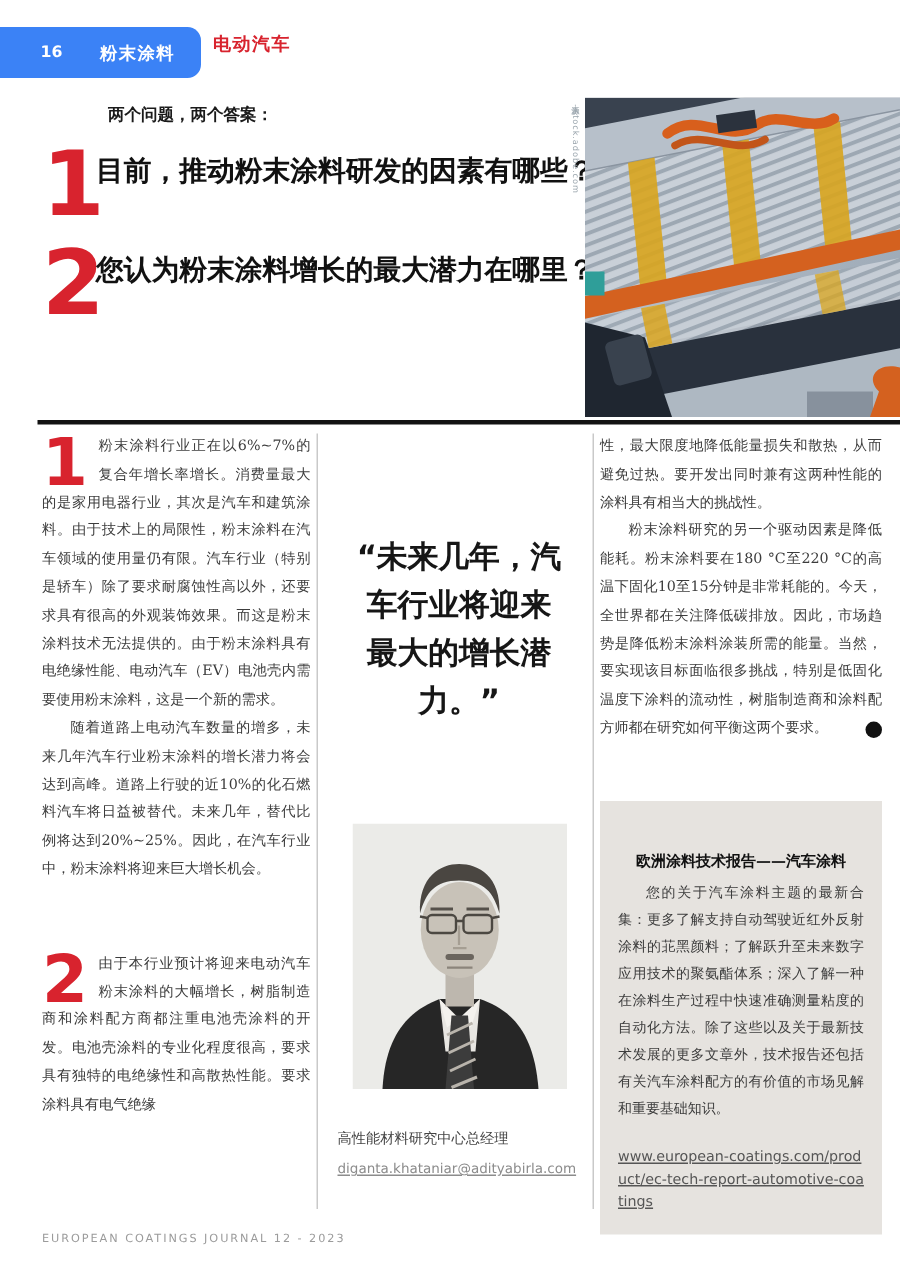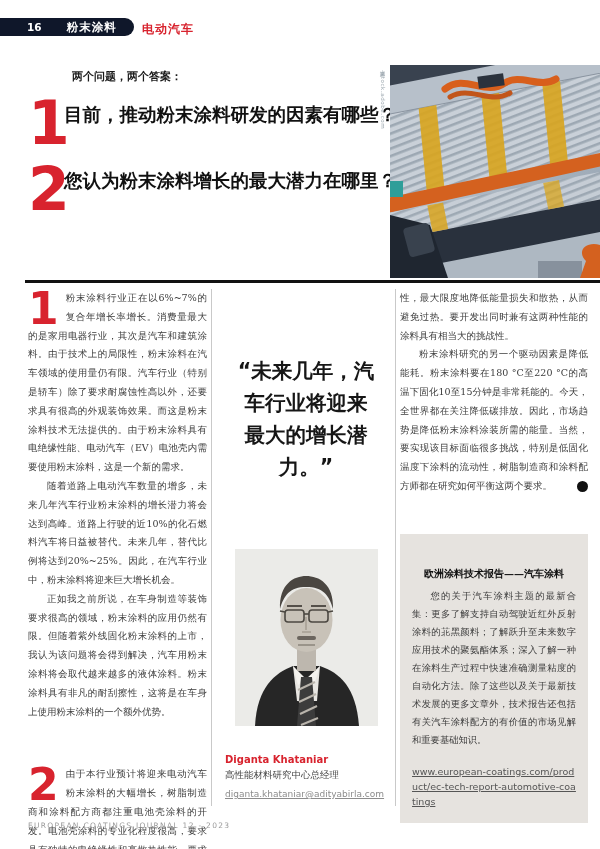--- a/index.html
+++ b/index.html
@@ -3,22 +3,22 @@
 <meta charset="utf-8">
 <style>
   * { margin:0; padding:0; box-sizing:border-box; }
   html,body { background:#fff; }
   .page {
     position:relative; width:600px; height:849px; background:#fff;
     overflow:hidden; font-family:"DejaVu Sans", sans-serif; color:#222;
   }
   
   .kicker-bar {
-    position:absolute; left:0; top:18px; width:134px; height:18px;
-    background:#0f172a; border-radius:0 9px 9px 0;
+    position:absolute; left:0; top:18px; width:134px; height:34px;
+    background:#3b82f6; border-radius:0 9px 9px 0;
     display:flex; align-items:center; color:#fff;
   }
   .kicker-bar .pageno { margin-left:27px; font-size:10.5px; font-weight:bold; }
   .kicker-bar .section { margin-left:25px; font-size:11.5px; font-weight:bold; letter-spacing:1px; }
   .topic { position:absolute; left:142px; top:21px; color:#d8232e; font-size:12px; font-weight:bold; letter-spacing:1px; }
   
   .intro { position:absolute; left:28px; top:69px; font-size:11px; font-weight:bold; color:#1a1a1a;margin-left:44px; }
   .question { position:absolute; left:28px; display:flex; }
   .q1 { top:95px; } .q2 { top:161px; }
   .q-num { color:#d8232e; font-size:60px; font-weight:bold; line-height:56px; width:36px; flex:none; font-family:"DejaVu Sans", sans-serif; }
@@ -137,21 +137,20 @@
   </div>
   <div class="credit">来源：stock.adobe.com</div>
 
   <div class="rule"></div>
   <div class="divider div1"></div>
   <div class="divider div2"></div>
 
   <div class="col col-left">
     <p class="bp"><span class="dropcap">1</span><span>粉末涂料行业正在以6%~7%的复合年增长率增长。消费量最大的是家用电器行业，其次是汽车和建筑涂料。由于技术上的局限性，粉末涂料在汽车领域的使用量仍有限。汽车行业（特别是轿车）除了要求耐腐蚀性高以外，还要求具有很高的外观装饰效果。而这是粉末涂料技术无法提供的。由于粉末涂料具有电绝缘性能、电动汽车（EV）电池壳内需要使用粉末涂料，这是一个新的需求。</span></p>
     <p class="bp indent">随着道路上电动汽车数量的增多，未来几年汽车行业粉末涂料的增长潜力将会达到高峰。道路上行驶的近10%的化石燃料汽车将日益被替代。未来几年，替代比例将达到20%~25%。因此，在汽车行业中，粉末涂料将迎来巨大增长机会。</p>
-    <p class="bp indent">正如我之前所说，在车身制造等装饰要求很高的领域，粉末涂料的应用仍然有限。但随着紫外线固化粉末涂料的上市，我认为该问题将会得到解决，汽车用粉末涂料将会取代越来越多的液体涂料。粉末涂料具有非凡的耐刮擦性，这将是在车身上使用粉末涂料的一个额外优势。</p>
     <p class="bp a2"><span class="dropcap">2</span><span>由于本行业预计将迎来电动汽车粉末涂料的大幅增长，树脂制造商和涂料配方商都注重电池壳涂料的开发。电池壳涂料的专业化程度很高，要求具有独特的电绝缘性和高散热性能。要求涂料具有电气绝缘</span></p>
   </div>
 
   <div class="col col-mid">
     <div class="pull-quote">“未来几年，汽车行业将迎来最大的增长潜力。”</div>
 
     <svg class="portrait" viewBox="0 0 143 177" aria-hidden="true">
       <rect width="143" height="177" fill="#ebebe8"></rect>
       <path d="M20,177 C22,138 40,124 58,117 L85,117 C105,124 121,138 124,177 Z" fill="#262626"></path>
       <polygon points="58,117 71,132 85,117 82,152 62,152" fill="#e8e6e2"></polygon>
@@ -175,21 +174,20 @@
           <line x1="93" y1="63" x2="98" y2="62"></line>
       </g>
       <line x1="52" y1="57" x2="67" y2="57" stroke="#55504a" stroke-width="2"></line>
       <line x1="76" y1="57" x2="91" y2="57" stroke="#55504a" stroke-width="2"></line>
       <path d="M71,68 L71,81 M67,83 L76,83" stroke="#a59e93" stroke-width="1.5" fill="none"></path>
       <rect x="62" y="87" width="19" height="4" rx="2" fill="#6b655e"></rect>
       <line x1="63" y1="96" x2="80" y2="96" stroke="#8b847b" stroke-width="1.5"></line>
     </svg>
 
     <div class="caption">
-      <div class="cap-name">Diganta Khataniar</div>
       <div class="cap-title">高性能材料研究中心总经理</div>
       <a class="cap-mail">diganta.khataniar@adityabirla.com</a>
     </div>
   </div>
 
   <div class="col col-right">
     <p class="bp">性，最大限度地降低能量损失和散热，从而避免过热。要开发出同时兼有这两种性能的涂料具有相当大的挑战性。</p>
     <p class="bp indent"><span>粉末涂料研究的另一个驱动因素是降低能耗。粉末涂料要在180 °C至220 °C的高温下固化10至15分钟是非常耗能的。今天，全世界都在关注降低碳排放。因此，市场趋势是降低粉末涂料涂装所需的能量。当然，要实现该目标面临很多挑战，特别是低固化温度下涂料的流动性，树脂制造商和涂料配方师都在研究如何平衡这两个要求。</span><span class="endmark">❮</span></p>
 
     <aside class="book-box">

